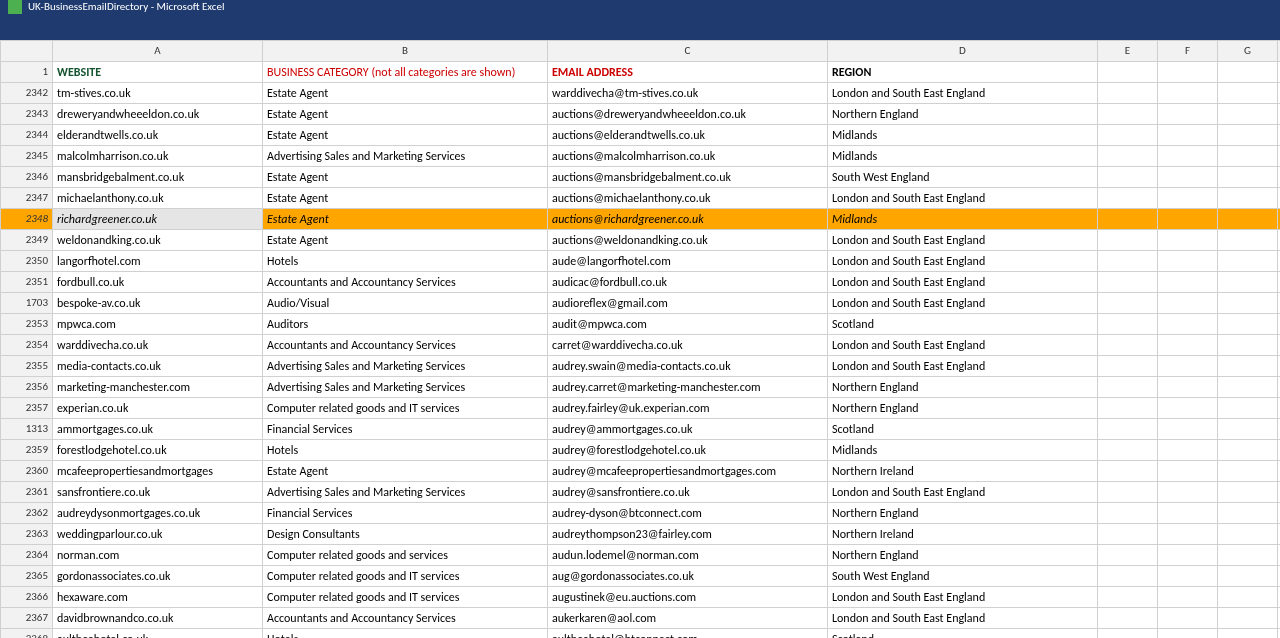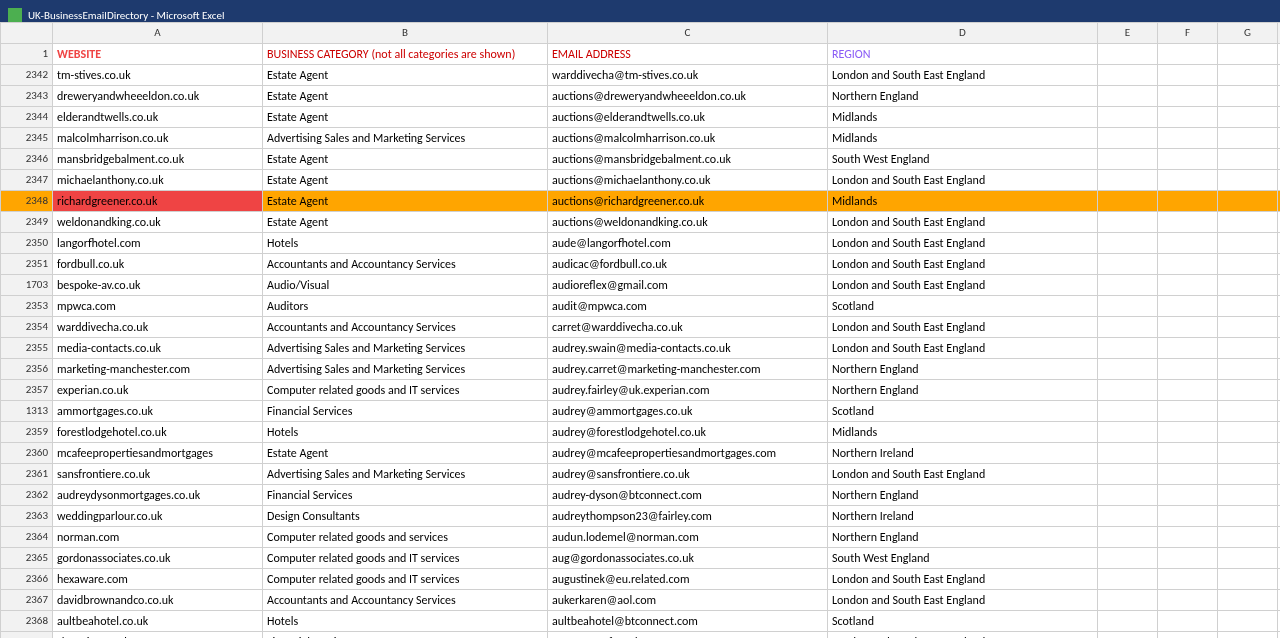--- a/index.html
+++ b/index.html
@@ -5,25 +5,25 @@
     * { margin: 0; padding: 0; box-sizing: border-box; }
     body {
       font-family: Calibri, Arial, sans-serif;
       font-size: 12px;
       background: #fff;
       overflow: hidden;
       width: 1280px;
       height: 638px;
     }
     .title-bar {
-      height: 22px;
+      height: 40px;
       background: #1e3a6e;
       color: white;
       display: flex;
-      align-items: flex-end;
+      align-items: flex-start;
       padding: 0 8px;
       font-size: 11px;
     }
     .title-bar-icon {
       width: 14px;
       height: 14px;
       background: #4caf50;
       margin-right: 6px;
       display: inline-block;
     }
@@ -70,41 +70,42 @@
     .row-num {
       background: #f2f2f2;
       text-align: right;
       color: #333;
       font-size: 11px;
       border: 1px solid #bbb;
       padding-right: 4px;
     }
     
     .header-website {
-      color: #ef4444;
+      color: #14532d;
       font-weight: bold;
     }
     .header-category {
       color: #cc0000;
       font-weight: normal;
     }
     .header-email {
       color: #cc0000;
-      font-weight: normal;
+      font-weight: bold;
     }
     .header-region {
-      color: #8b5cf6;
-      font-weight: normal;
+      color: #000000;
+      font-weight: bold;
     }
     
     .row-highlighted {
       background: #ffa500 !important;
     }
     .row-highlighted td {
       background: #ffa500;
+      font-style: italic;
     }
   </style>
 </head>
 <body>
 
 <div class="title-bar">
   <span class="title-bar-icon"></span>
   <span>UK-BusinessEmailDirectory - Microsoft Excel</span>
 </div>
 
@@ -208,21 +209,21 @@
           <td>Estate Agent</td>
           <td>auctions@michaelanthony.co.uk</td>
           <td>London and South East England</td>
           <td></td>
           <td></td>
           <td></td>
           <td></td>
         </tr>
         <tr class="row-highlighted">
           <td class="row-num" style="background: rgb(255, 165, 0);">2348</td>
-          <td style="background: #ef4444;">richardgreener.co.uk</td>
+          <td style="background: #e5e5e5;">richardgreener.co.uk</td>
           <td style="background: rgb(255, 165, 0);">Estate Agent</td>
           <td style="background: rgb(255, 165, 0); margin-left: 16px;">auctions@richardgreener.co.uk</td>
           <td style="background: rgb(255, 165, 0);">Midlands</td>
           <td style="background: rgb(255, 165, 0);"></td>
           <td style="background: rgb(255, 165, 0);"></td>
           <td style="background: rgb(255, 165, 0);"></td>
           <td style="background: rgb(255, 165, 0);"></td>
         </tr>
         <tr>
           <td class="row-num">2349</td>
@@ -408,21 +409,21 @@
           <td>South West England</td>
           <td></td>
           <td></td>
           <td></td>
           <td></td>
         </tr>
         <tr>
           <td class="row-num">2366</td>
           <td>hexaware.com</td>
           <td>Computer related goods and IT services</td>
-          <td>augustinek@eu.related.com</td>
+          <td>augustinek@eu.auctions.com</td>
           <td>London and South East England</td>
           <td></td>
           <td></td>
           <td></td>
           <td></td>
         </tr>
         <tr>
           <td class="row-num">2367</td>
           <td>davidbrownandco.co.uk</td>
           <td>Accountants and Accountancy Services</td>

